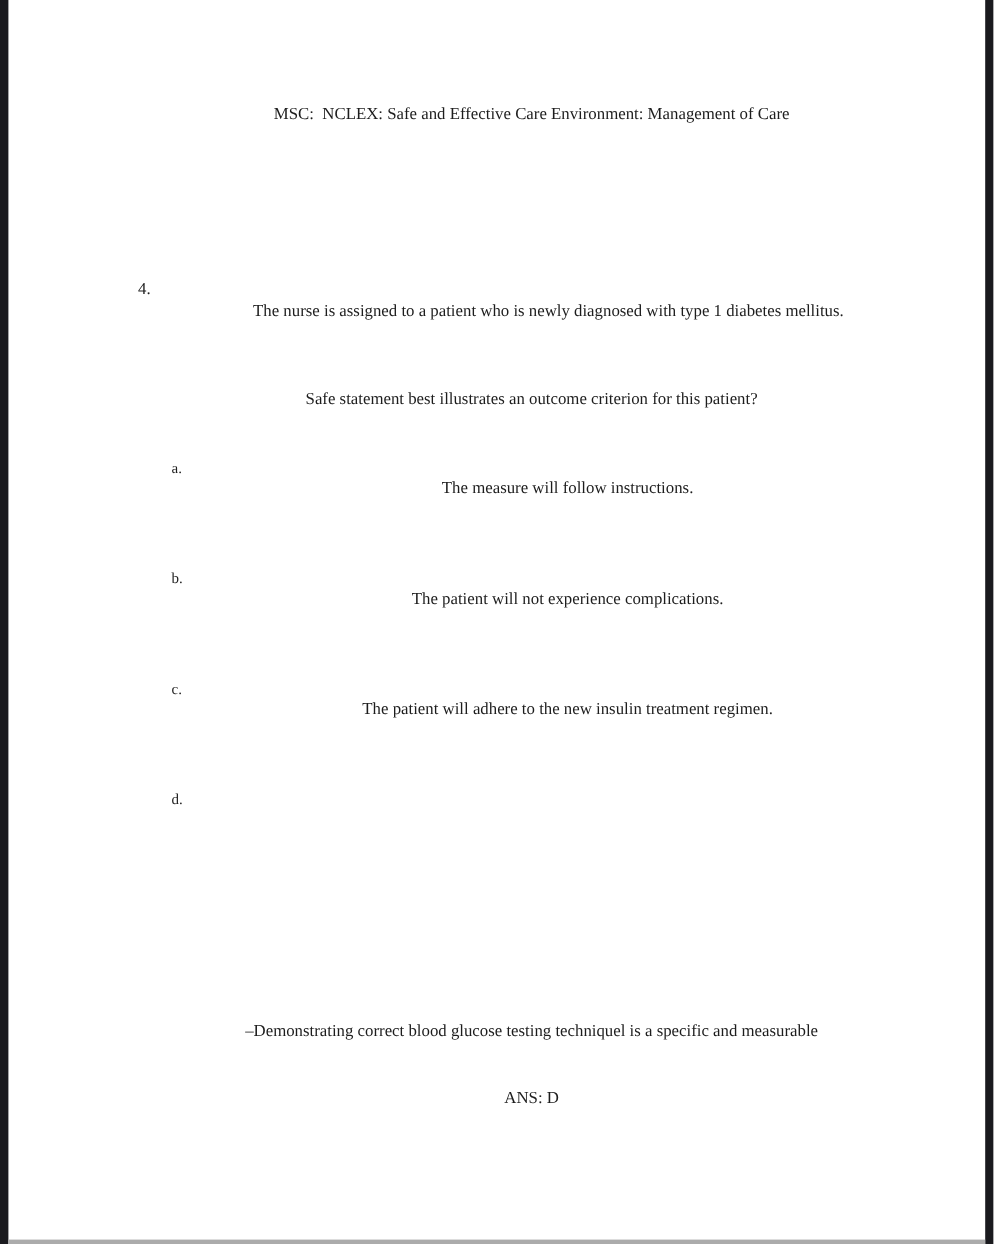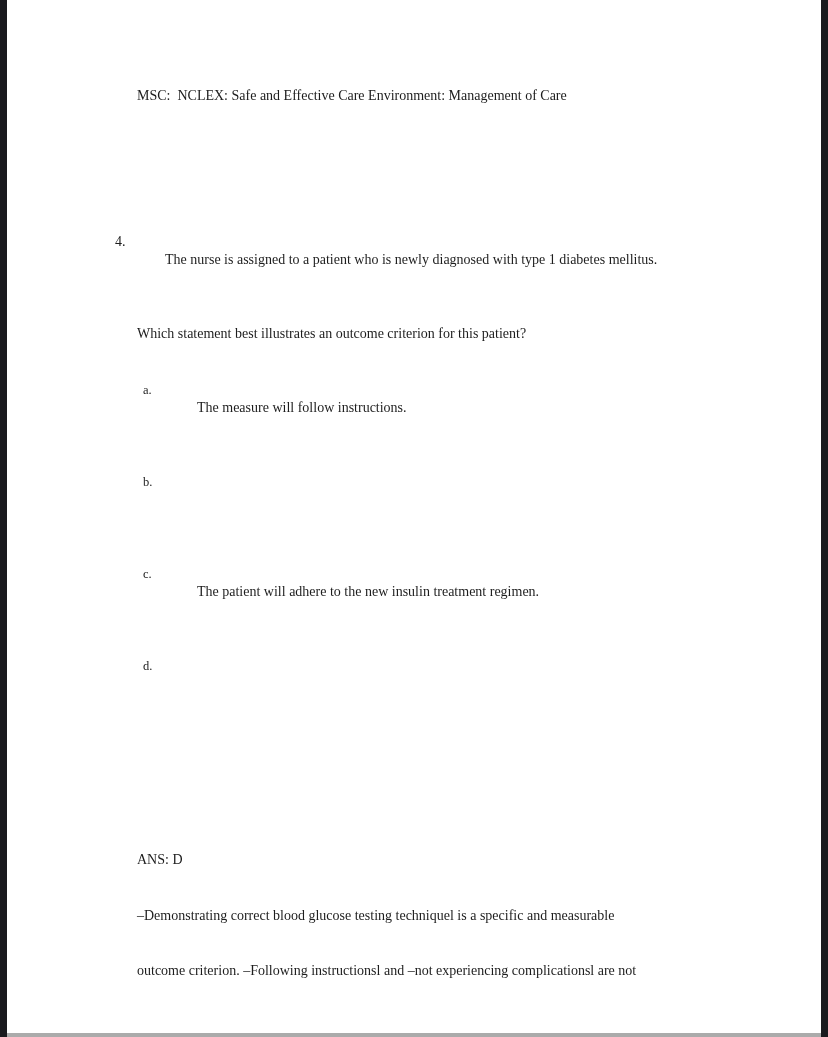--- a/index.html
+++ b/index.html
@@ -7,20 +7,21 @@
     width: 828px; height: 1037px;
     background: #ffffff;
     position: relative;
     overflow: hidden;
     font-family: "Liberation Serif", "DejaVu Serif", serif;
     color: #1d1d1d;
   }
   .page {
     position: absolute; inset: 0;
     background: #ffffff;
+    text-align: center;
   }
   .edge-left {
     position: absolute; left: 0; top: 0; bottom: 0; width: 7px;
     background: #1a1a1e;
   }
   .edge-right {
     position: absolute; right: 0; top: 0; bottom: 0; width: 7px;
     background: #1a1a1e;
   }
   .bottom-strip {
@@ -53,39 +54,38 @@
 <div class="page">
   <div class="content">
 
     <div class="meta-line">MSC:  NCLEX: Safe and Effective Care Environment: Management of Care</div>
 
     
     <section class="question-block">
       <div class="qline">
         <span class="qnum">4.</span><span>The nurse is assigned to a patient who is newly diagnosed with type 1 diabetes mellitus.</span>
       </div>
-      <div class="qline">Which statement best illustrates an outcome criterion for this patient?</div>
+      <div class="qline">Safe statement best illustrates an outcome criterion for this patient?</div>
       <div class="opt">
         <span class="opt-letter">a.</span><span>The measure will follow instructions.</span>
       </div>
       <div class="opt">
-        <span class="opt-letter">b.</span>
+        <span class="opt-letter">b.</span><span>The patient will not experience complications.</span>
       </div>
       <div class="opt">
         <span class="opt-letter">c.</span><span>The patient will adhere to the new insulin treatment regimen.</span>
       </div>
       <div class="opt">
         <span class="opt-letter">d.</span>
       </div>
     </section>
 
     <section class="answer-block">
+      <div>–Demonstrating correct blood glucose testing techniquel is a specific and measurable</div>
       <div>ANS: D</div>
-      <div>–Demonstrating correct blood glucose testing techniquel is a specific and measurable</div>
-      <div>outcome criterion. –Following instructionsl and –not experiencing complicationsl are not</div>
     </section>
 
     
 
     
     
 
     
 
     

